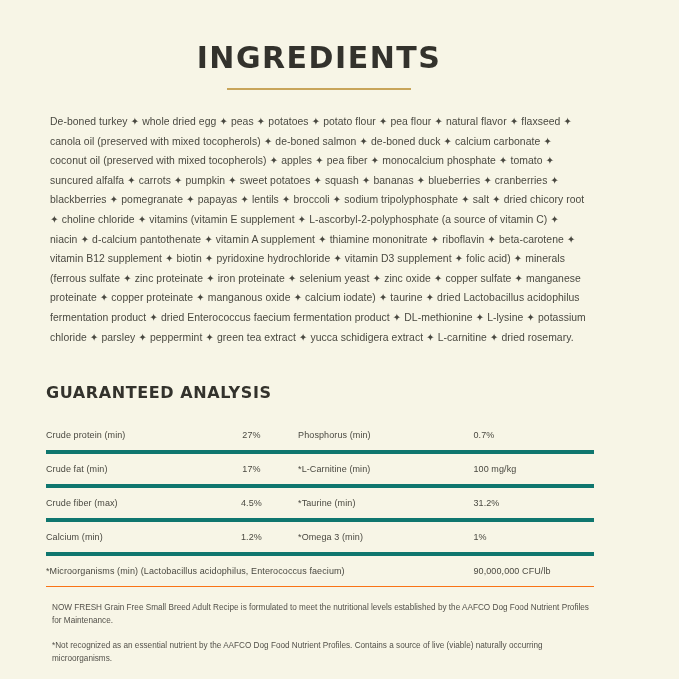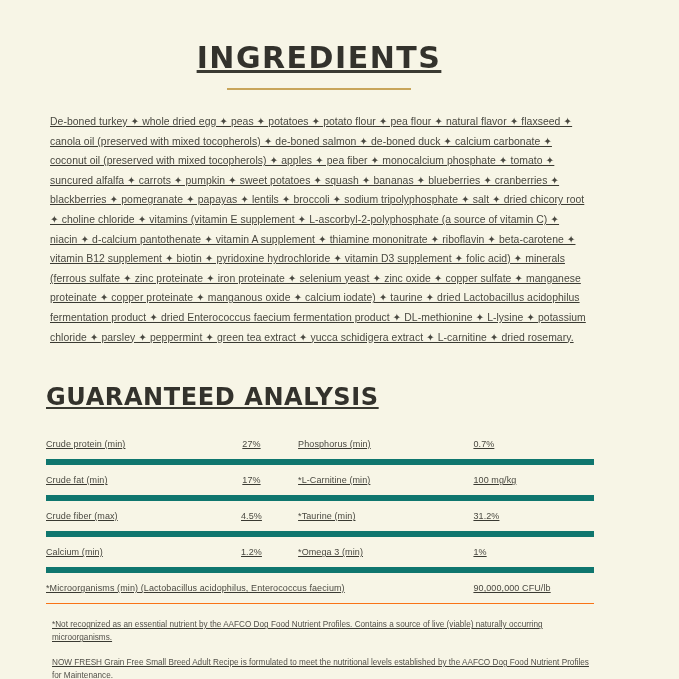--- a/index.html
+++ b/index.html
@@ -13,21 +13,20 @@
     font-family: "Liberation Sans", sans-serif;
     color: #3a3a32;
     overflow: hidden;
   }
   .page {
     width: 638px;
     height: 679px;
     box-sizing: border-box;
     padding: 34px 44px 10px 44px;
     position: relative;
-    text-decoration: underline;
   }
   .title-block {
     text-align: center;
     margin-top: 6px;
   }
   .main-title {
     font-family: "DejaVu Sans", sans-serif;
     font-weight: bold;
     font-size: 30px;
     letter-spacing: 1.5px;
@@ -46,40 +45,40 @@
     text-align: left;
     font-size: 10.4px;
     line-height: 19.6px;
     color: #4a4941;
     padding: 0 6px;
     letter-spacing: 0.05px;
   }
   .section-heading {
     font-family: "DejaVu Sans", sans-serif;
     font-weight: bold;
-    font-size: 24px;
+    font-size: 16px;
     letter-spacing: 0.6px;
     color: #33322c;
     margin: 0;
     text-transform: uppercase;
   }
   .ga-block {
     margin-top: 36px;
     padding-left: 2px;
   }
   table.ga-table {
     width: 100%;
     border-collapse: collapse;
     margin-top: 18px;
     font-size: 9px;
     color: #4a4941;
   }
   table.ga-table td {
     padding: 10px 0 10px 0;
-    border-bottom: 6px solid #0f766e;
+    border-bottom: 4px solid #0f766e;
     vertical-align: middle;
     letter-spacing: 0.1px;
   }
   td.c1 { width: 29%; padding-left: 6px; }
   td.c2 { width: 17%; text-align: center; }
   td.c3 { width: 32%; }
   td.c4 { width: 22%; }
   tr.micro td {
     border-bottom: 1px solid #f97316;
   }
@@ -139,18 +138,18 @@
           <td class="c4">1%</td>
         </tr>
         <tr class="micro">
           <td class="c1" colspan="3">*Microorganisms (min) (Lactobacillus acidophilus, Enterococcus faecium)</td>
           <td class="c4">90,000,000 CFU/lb</td>
         </tr>
       </tbody>
     </table>
 
     <div class="footnotes">
+      <div class="footnote fn-wide">NOW FRESH Grain Free Small Breed Adult Recipe is formulated to meet the nutritional levels established by the AAFCO Dog Food Nutrient Profiles for Maintenance.</div>
       <div class="footnote">*Not recognized as an essential nutrient by the AAFCO Dog Food Nutrient Profiles. Contains a source of live (viable) naturally occurring microorganisms.</div>
-      <div class="footnote fn-wide">NOW FRESH Grain Free Small Breed Adult Recipe is formulated to meet the nutritional levels established by the AAFCO Dog Food Nutrient Profiles for Maintenance.</div>
     </div>
   </div>
 
 </div>
 
 </body></html>

